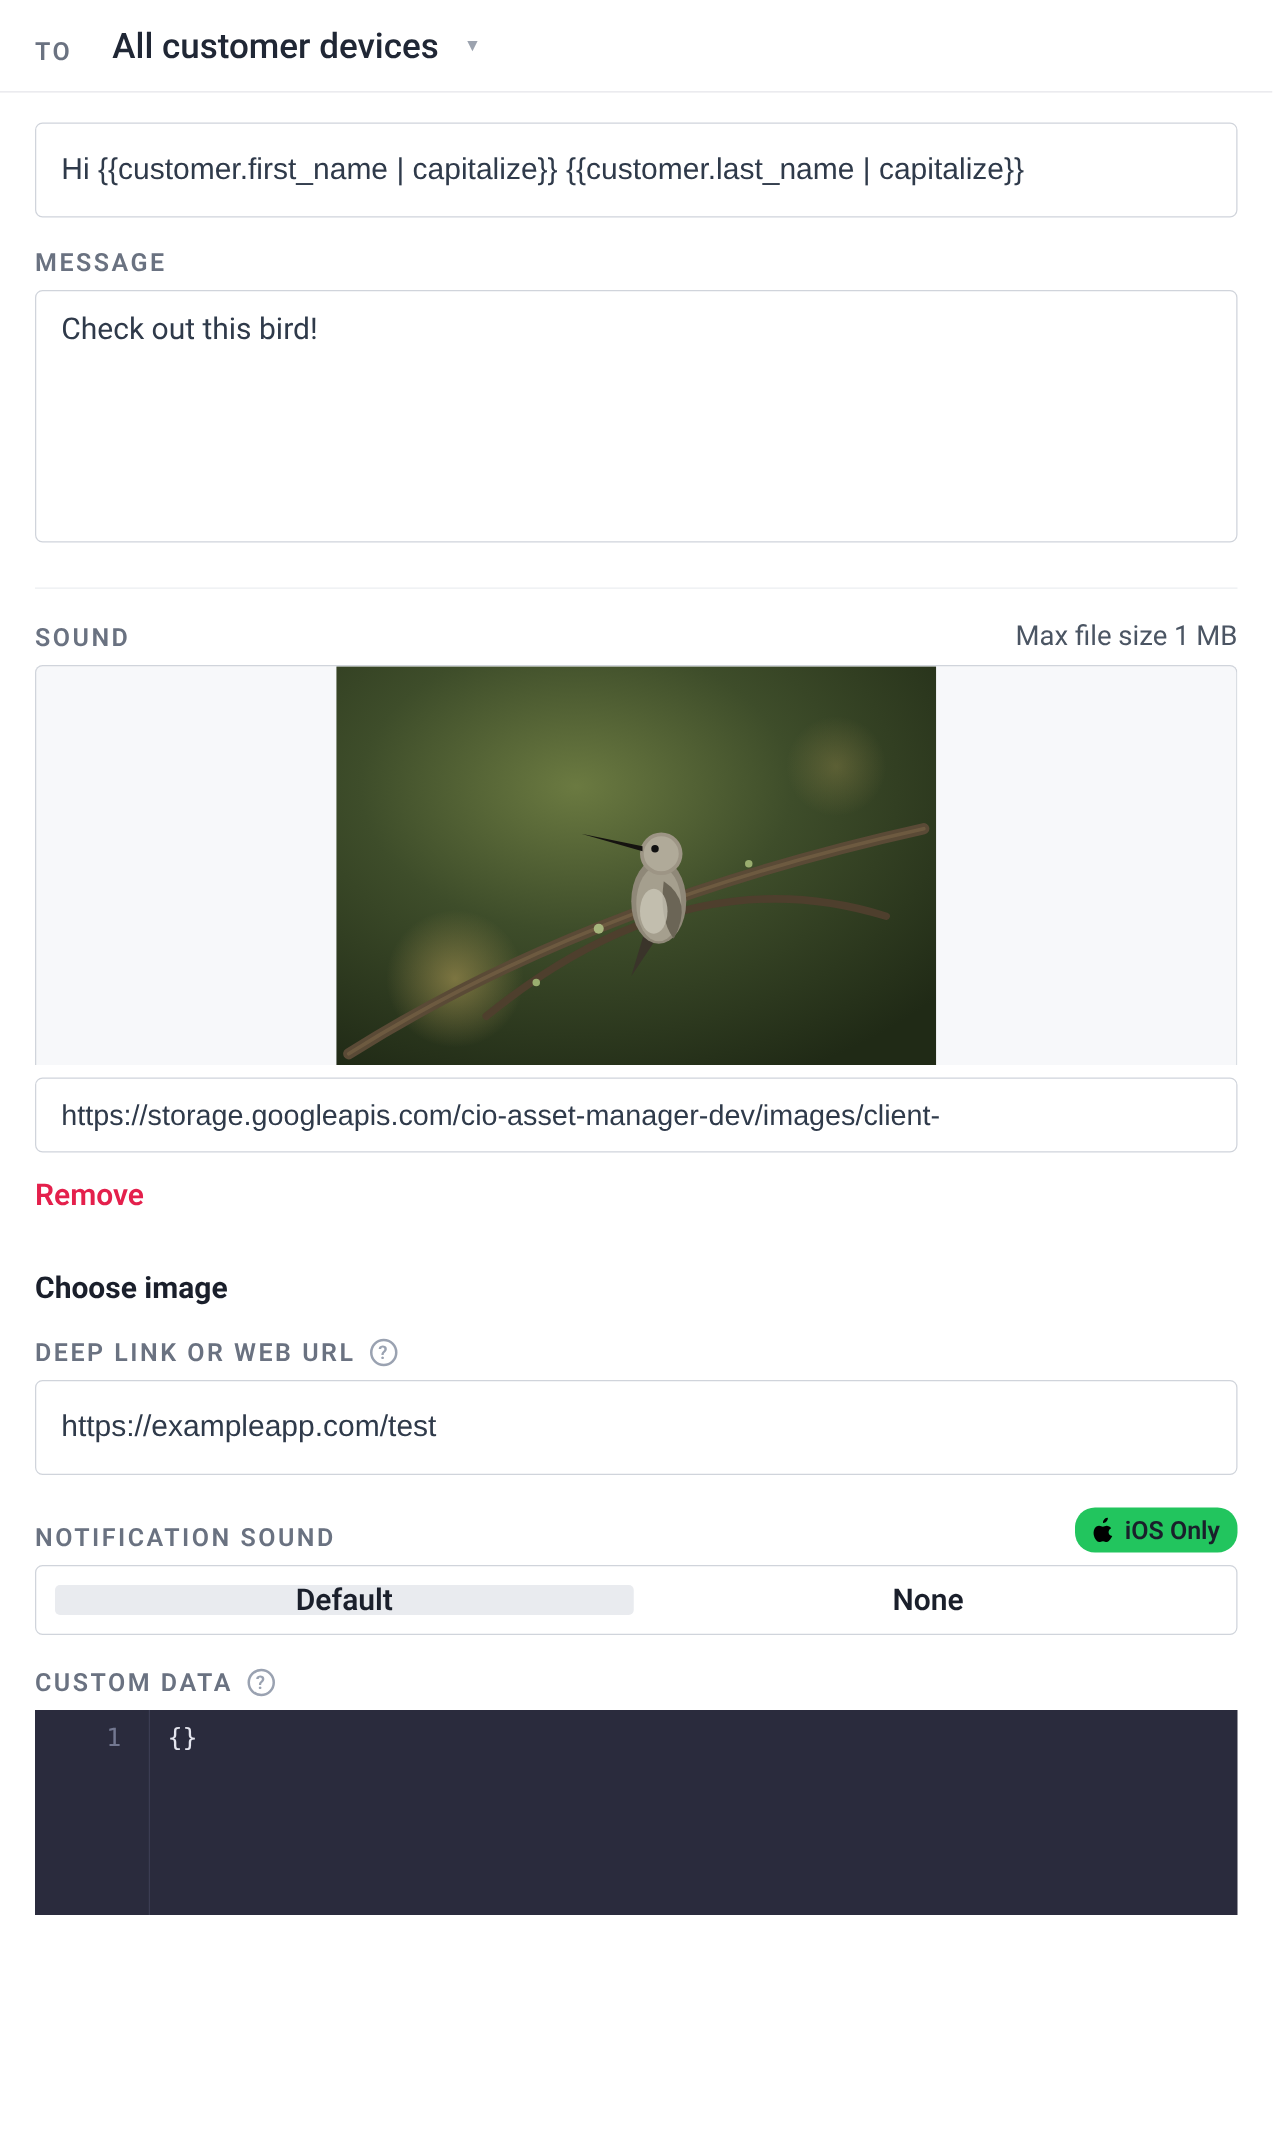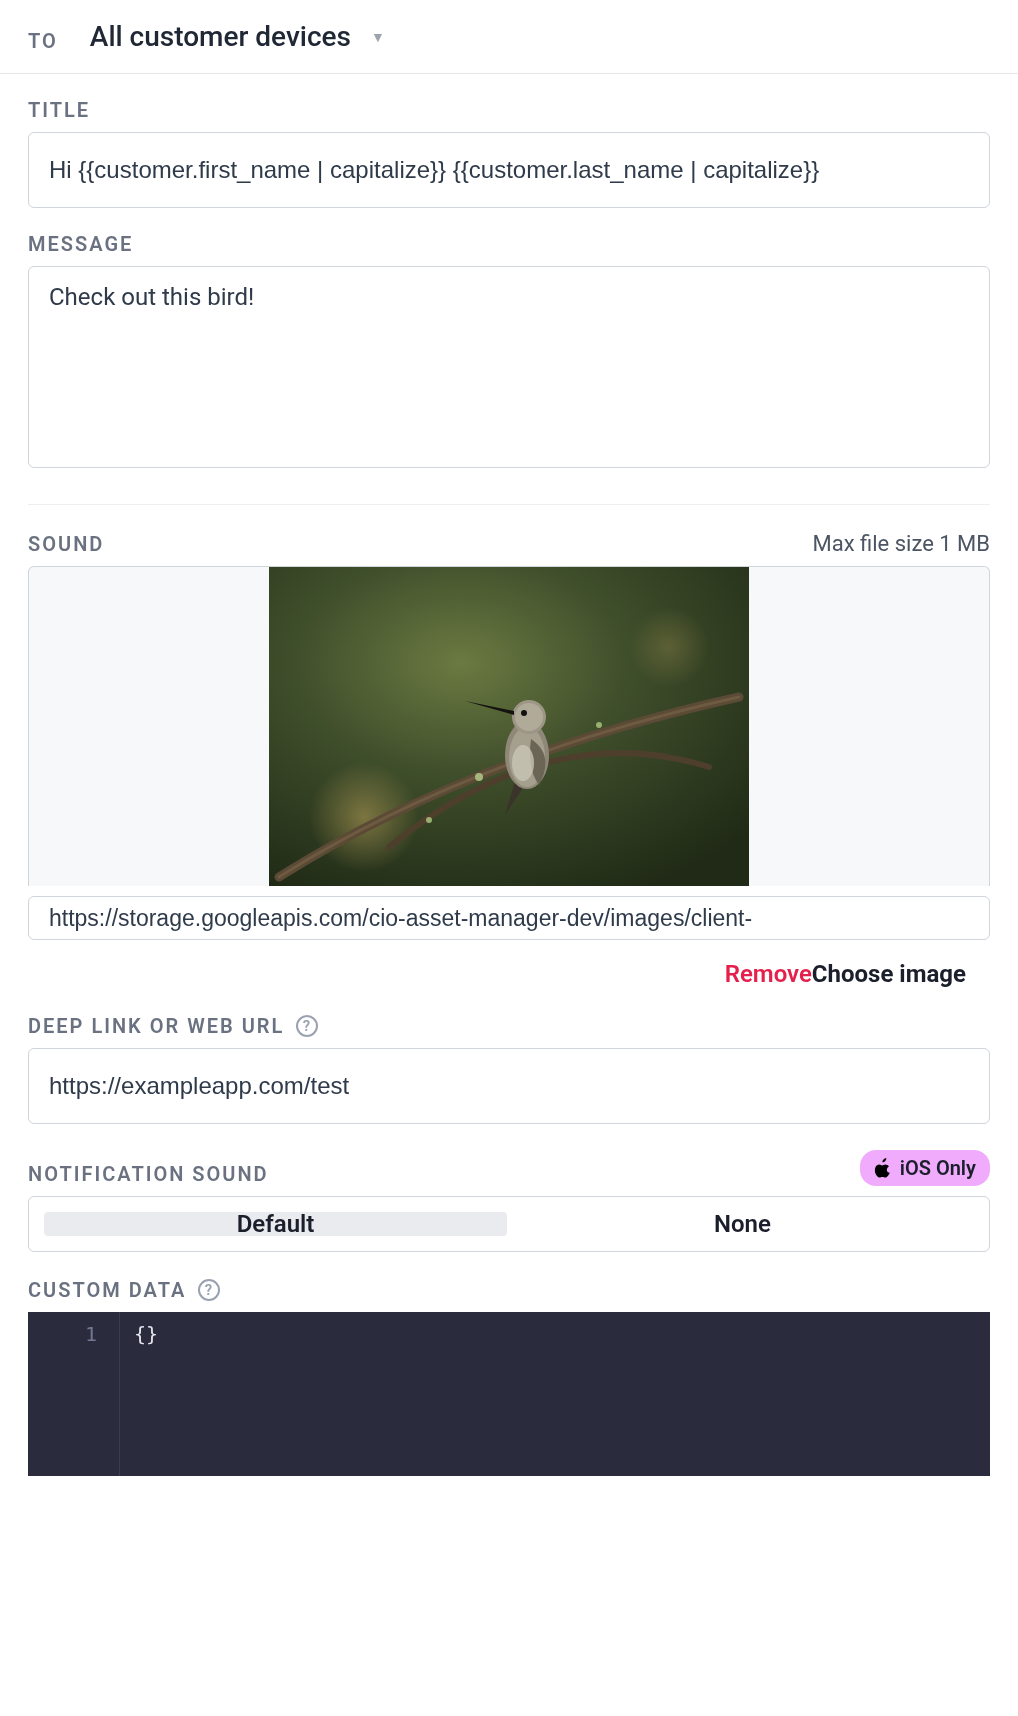--- a/index.html
+++ b/index.html
@@ -92,36 +92,38 @@
     border-radius: 6px 6px 0 0;
     background: #f7f8fa;
     display: flex;
     align-items: center;
     justify-content: center;
     overflow: hidden;
   }
   .bird-svg { width: 480px; height: 320px; display: block; }
   .image-url-input {
     width: 100%;
-    height: 44px;
+    height: 60px;
     border: 1px solid #d0d4db;
     border-radius: 6px;
     padding: 0 20px;
     font-size: 23px;
     color: #2f3a4a;
     background: #fff;
     margin-top: 10px;
     overflow: hidden;
     white-space: nowrap;
   }
   .image-actions {
     display: flex;
     justify-content: flex-end;
+    gap: 46px;
     margin-top: 20px;
     padding-right: 24px;
+    flex-direction: column;
   }
   .link-remove {
     font-size: 24px;
     font-weight: 600;
     color: #e4204c;
     cursor: pointer;
   }
   .link-choose {
     font-size: 24px;
     font-weight: 700;
@@ -142,21 +144,21 @@
   .sound-header {
     display: flex;
     justify-content: space-between;
     align-items: flex-end;
     margin-bottom: 10px;
   }
   .ios-badge {
     display: inline-flex;
     align-items: center;
     gap: 8px;
-    background: #f0abfc;
+    background: #22c55e;
     border-radius: 16px;
     padding: 6px 14px;
     font-size: 20px;
     font-weight: 600;
     color: #1a1f2b;
   }
   .apple-icon { width: 18px; height: 20px; }
   .segmented {
     display: flex;
     border: 1px solid #d0d4db;
@@ -210,21 +212,20 @@
   <span class="to-label">TO</span>
   <div class="to-select">
     <span class="to-select-value">All customer devices</span>
     <span class="to-caret">▼</span>
   </div>
 </div>
 
 <div class="form-body">
 
   
-  <div class="section-label">TITLE</div>
   <input class="text-input" type="text" value="Hi {{customer.first_name | capitalize}} {{customer.last_name | capitalize}}" style="">
 
   
   <div class="section-label mt-24">MESSAGE</div>
   <textarea class="textarea-input" style="">Check out this bird!</textarea>
 
   <hr class="hr">
 
   
   <div class="image-header">

